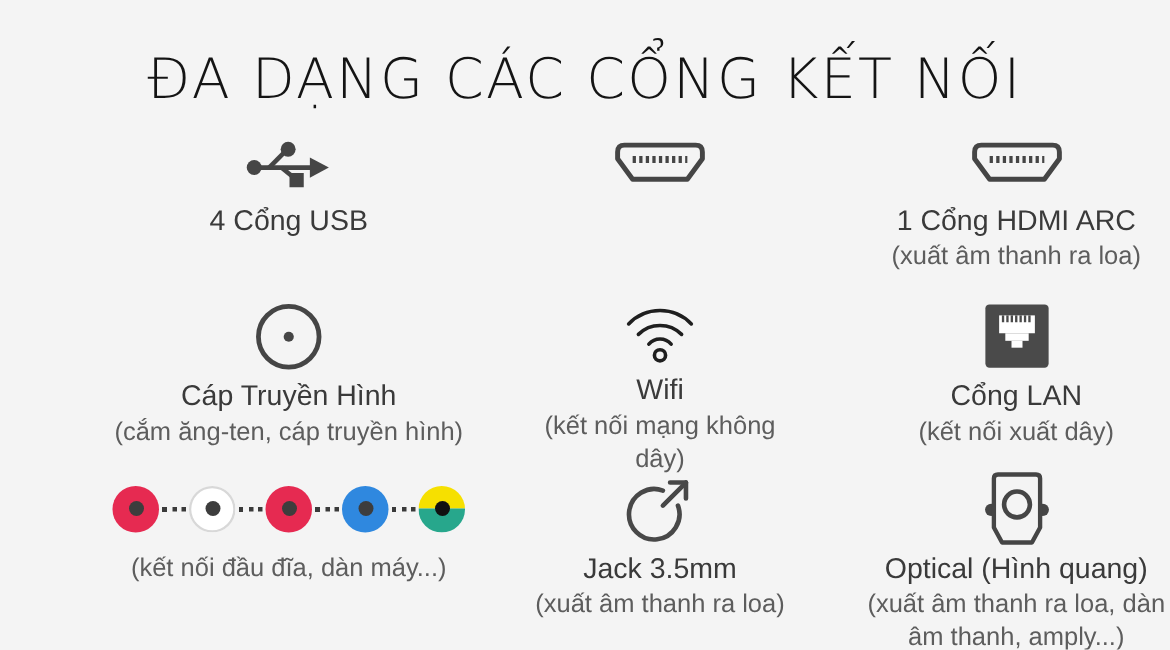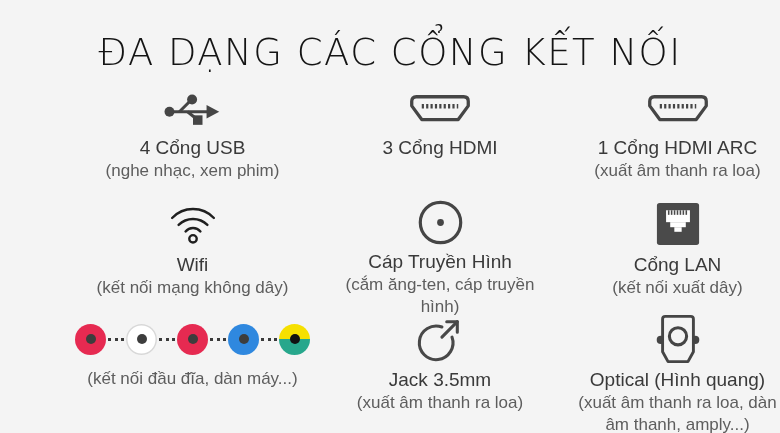--- a/index.html
+++ b/index.html
@@ -101,69 +101,67 @@
         </g>
         <g fill="#454545">
           <circle cx="6" cy="24" r="5.5"></circle>
           <circle cx="31" cy="10.5" r="5.5"></circle>
           <rect x="32" y="28" width="10.5" height="10.5"></rect>
           <polygon points="47,16.5 61,24 47,31.5"></polygon>
         </g>
       </svg>
     </div>
     <div class="label">4 Cổng USB</div>
-    <div class="sub">(nghe nhạc, xem phim)</div>
   </div>
 
   <div class="cell row1">
     <div class="icon-slot">
       <svg width="64" height="31" viewBox="0 0 70 34">
         <path d="M9 3 H61 Q66 3 66 8 V13 L55 28 H15 L4 13 V8 Q4 3 9 3 Z" fill="none" stroke="#454545" stroke-width="3.6" stroke-linejoin="round"></path>
         <path d="M15 13.5 H55" stroke="#454545" stroke-width="5" stroke-dasharray="2.4 2.4" fill="none"></path>
       </svg>
     </div>
-    <div class="label">3 Cổng HDMI</div>
     <div class="sub"></div>
   </div>
 
   <div class="cell row1">
     <div class="icon-slot">
       <svg width="64" height="31" viewBox="0 0 70 34">
         <path d="M9 3 H61 Q66 3 66 8 V13 L55 28 H15 L4 13 V8 Q4 3 9 3 Z" fill="none" stroke="#454545" stroke-width="3.6" stroke-linejoin="round"></path>
         <path d="M15 13.5 H55" stroke="#454545" stroke-width="5" stroke-dasharray="2.4 2.4" fill="none"></path>
       </svg>
     </div>
     <div class="label">1 Cổng HDMI ARC</div>
     <div class="sub">(xuất âm thanh ra loa)</div>
+  </div>
+
+  <div class="cell row2">
+    <div class="icon-slot">
+      <svg width="47" height="47" viewBox="0 0 50 50">
+        <circle cx="25" cy="25" r="21.5" fill="none" stroke="#454545" stroke-width="3.4"></circle>
+        <circle cx="25" cy="25" r="3.6" fill="#454545"></circle>
+      </svg>
+    </div>
+    <div class="label">Cáp Truyền Hình</div>
+    <div class="sub">(cắm ăng-ten, cáp truyền hình)</div>
   </div>
 
   <div class="cell row2">
     <div class="icon-slot">
       <svg width="52" height="46" viewBox="0 0 56 48">
         <g stroke="#1f1f1f" stroke-width="2.6" fill="none" stroke-linecap="round">
           <path d="M5.5 17.5 A31 31 0 0 1 50.5 17.5"></path>
           <path d="M12.5 25 A22 22 0 0 1 43.5 25"></path>
           <path d="M20 32 A10.5 10.5 0 0 1 36 32"></path>
           <circle cx="28" cy="40" r="4"></circle>
         </g>
       </svg>
     </div>
     <div class="label">Wifi</div>
     <div class="sub">(kết nối mạng không dây)</div>
-  </div>
-
-  <div class="cell row2">
-    <div class="icon-slot">
-      <svg width="47" height="47" viewBox="0 0 50 50">
-        <circle cx="25" cy="25" r="21.5" fill="none" stroke="#454545" stroke-width="3.4"></circle>
-        <circle cx="25" cy="25" r="3.6" fill="#454545"></circle>
-      </svg>
-    </div>
-    <div class="label">Cáp Truyền Hình</div>
-    <div class="sub">(cắm ăng-ten, cáp truyền hình)</div>
   </div>
 
   <div class="cell row2">
     <div class="icon-slot">
       <svg width="44" height="44" viewBox="0 0 48 48">
         <rect x="1" y="1" width="46" height="46" rx="3" fill="#4a4a4a"></rect>
         <rect x="11" y="9" width="26" height="13" fill="#ffffff"></rect>
         <rect x="15.5" y="22" width="17" height="5.5" fill="#ffffff"></rect>
         <rect x="20" y="27.5" width="8" height="5" fill="#ffffff"></rect>
         <g fill="#4a4a4a">

